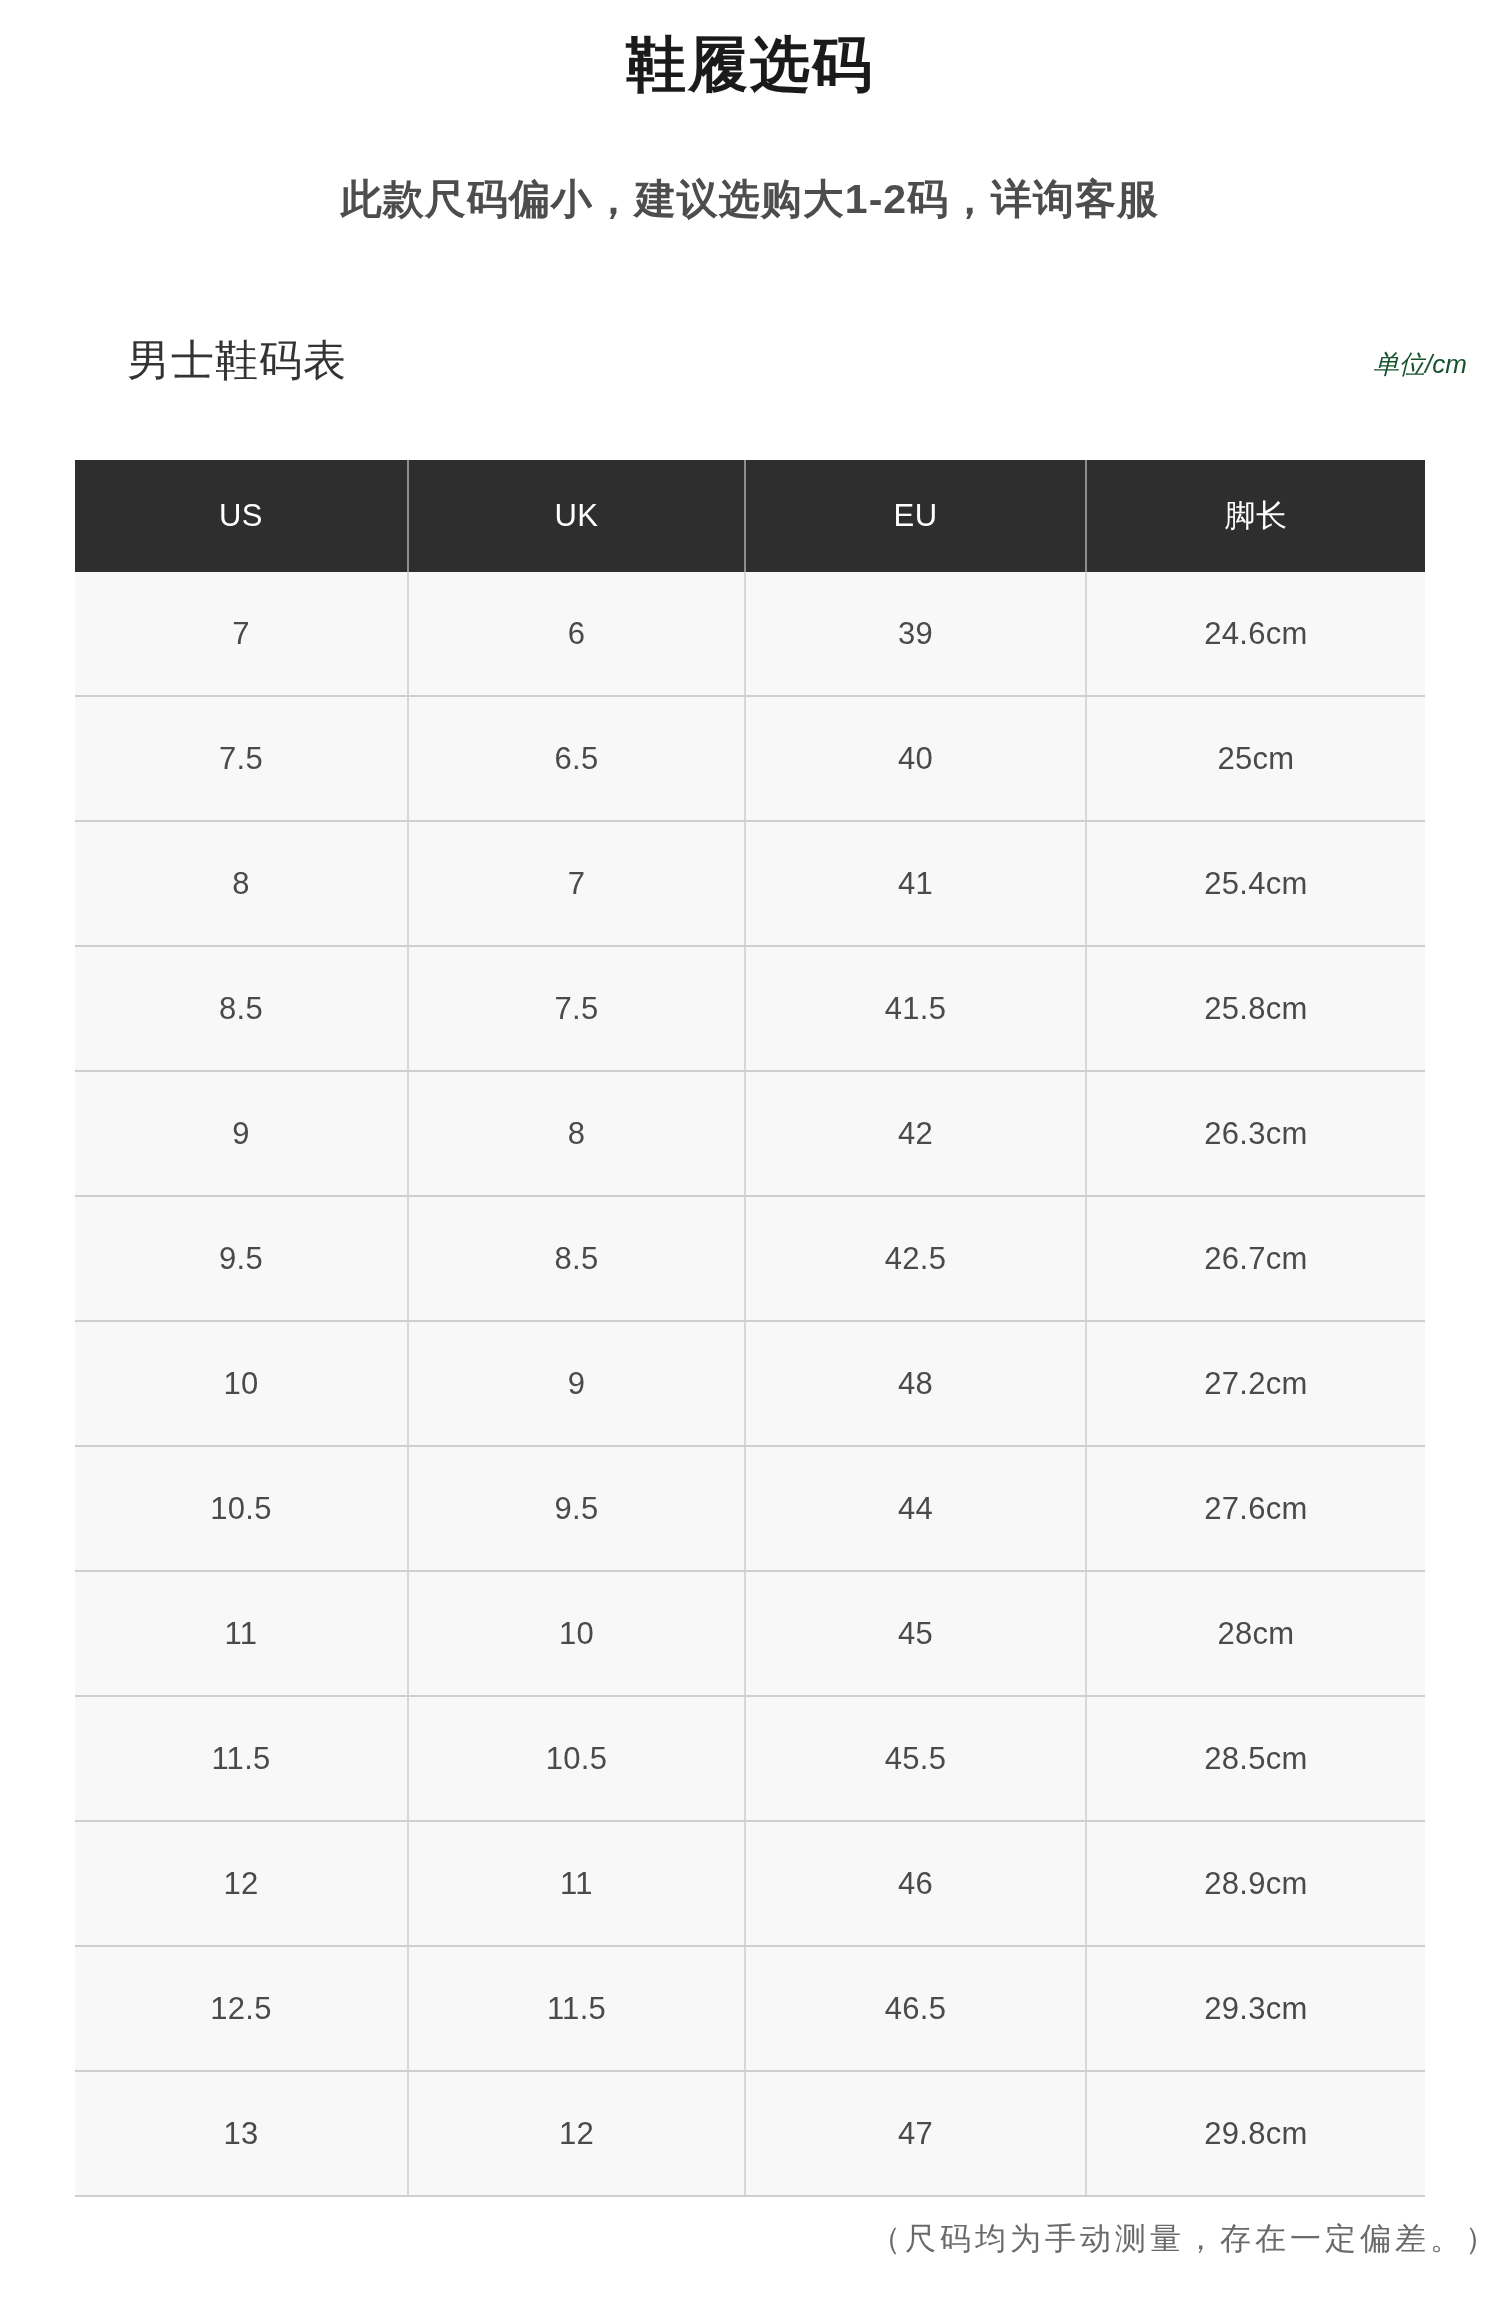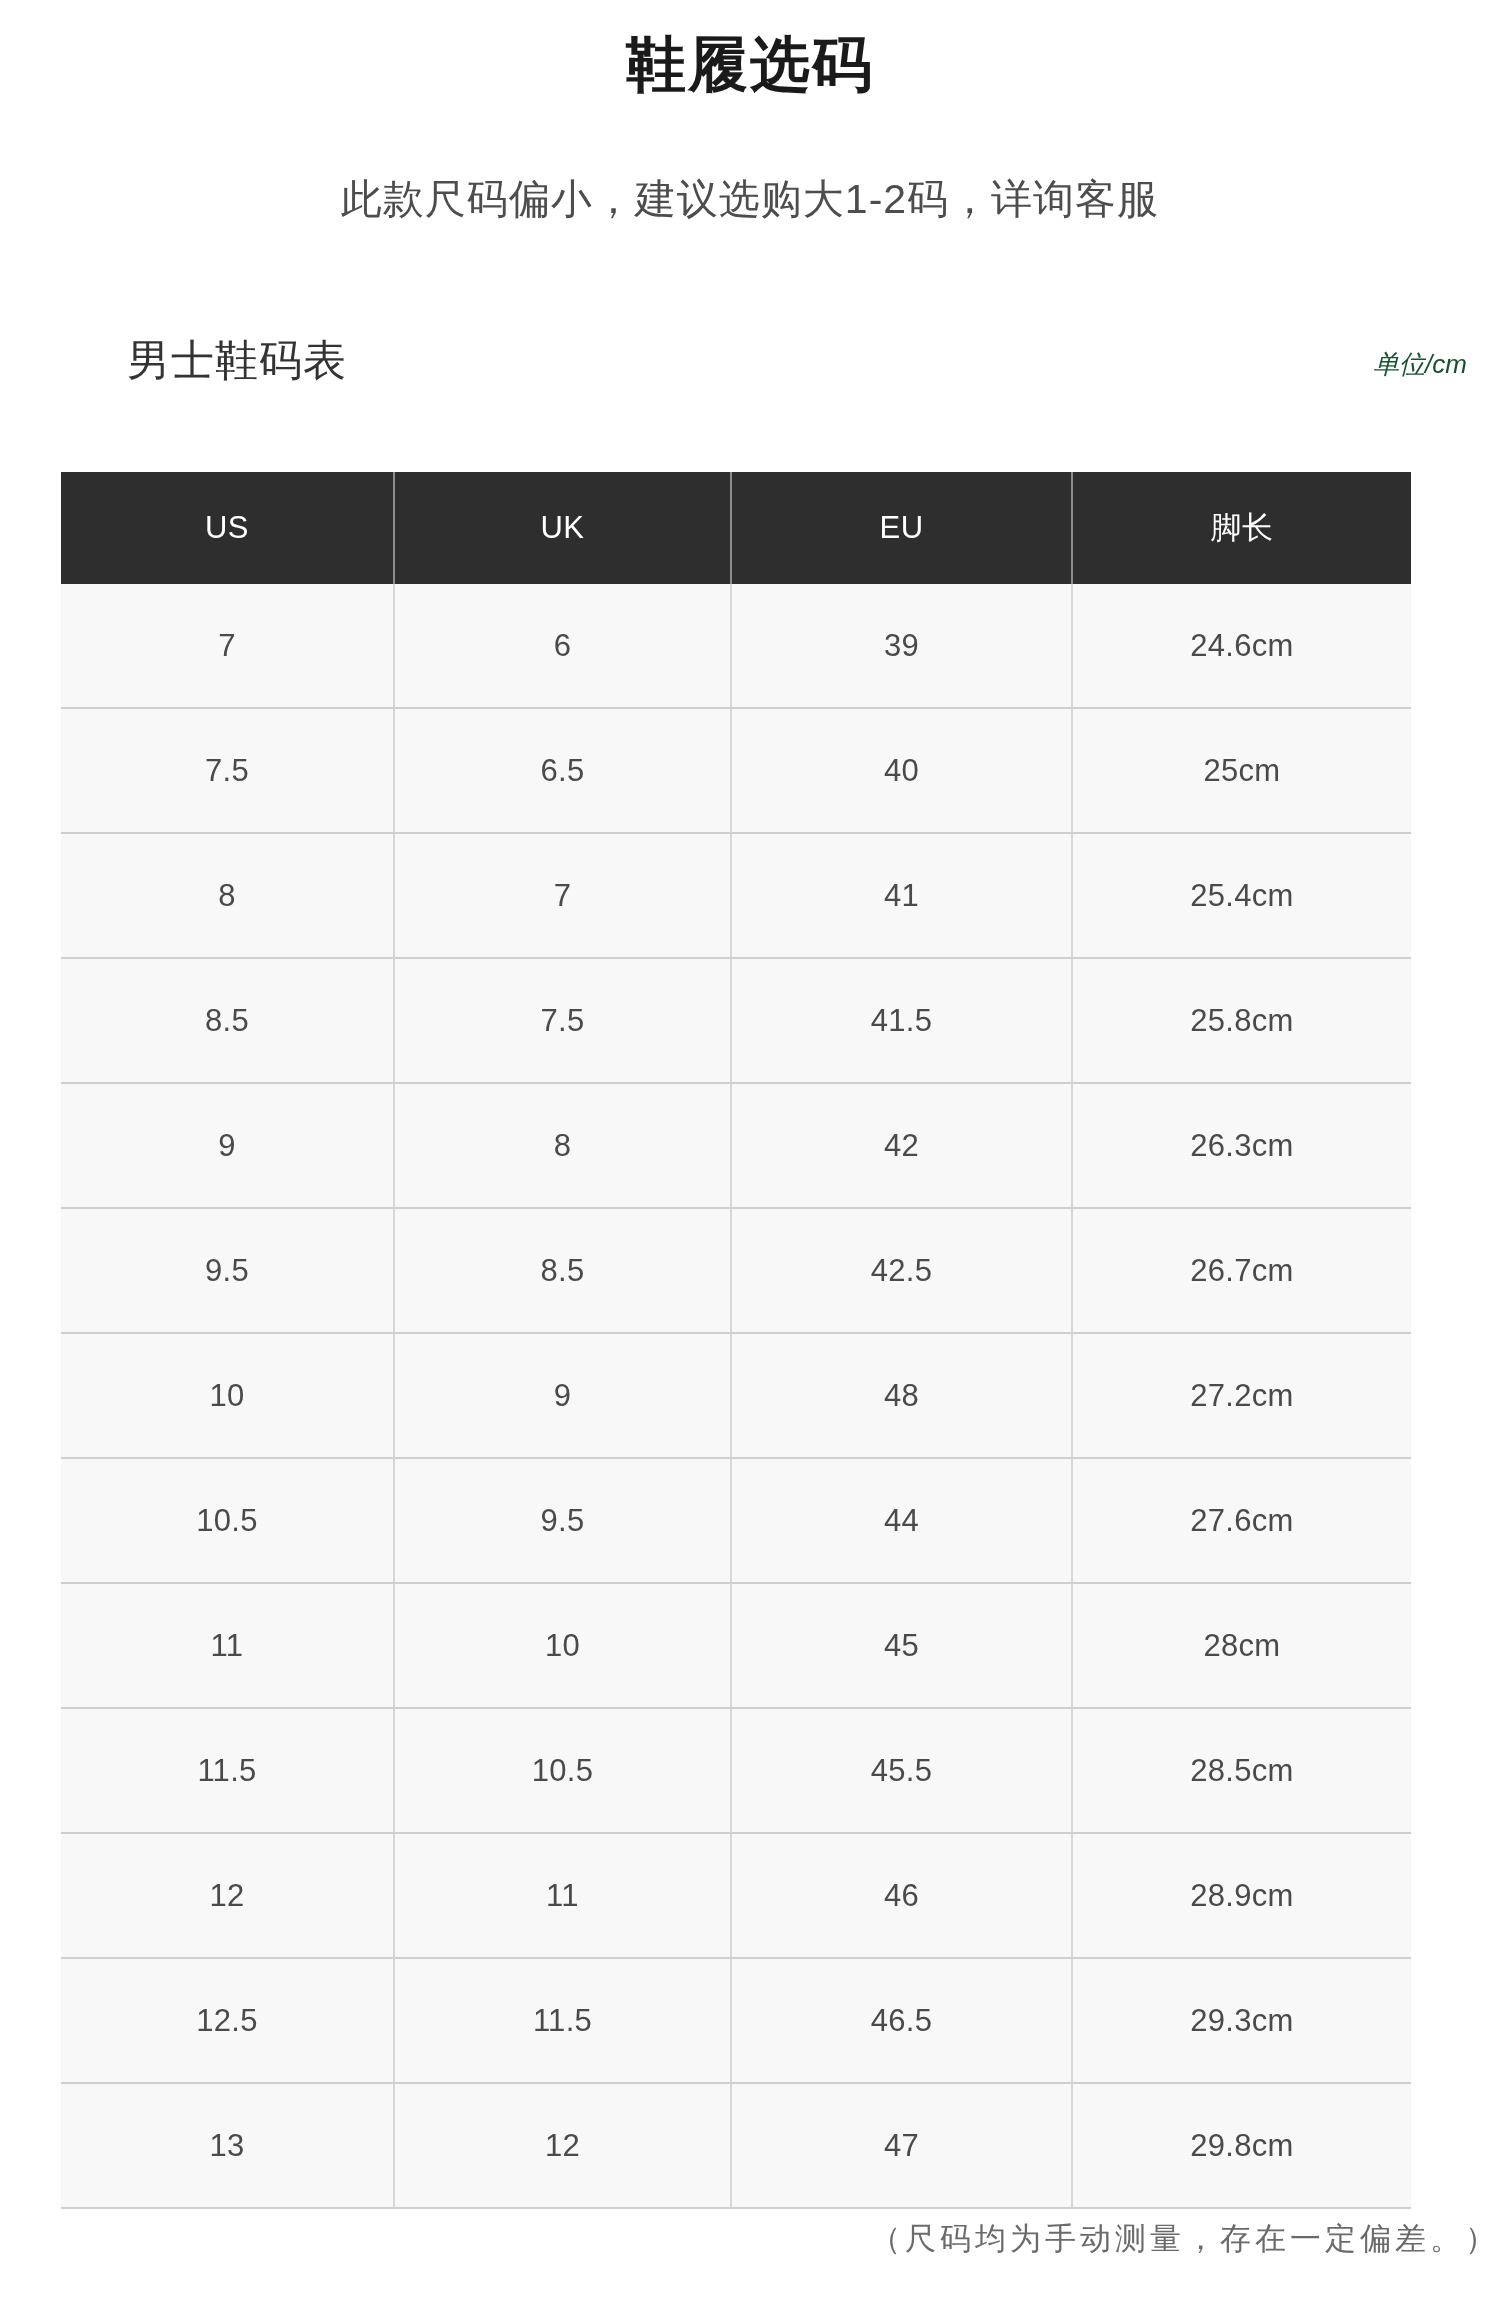--- a/index.html
+++ b/index.html
@@ -35,21 +35,21 @@
     color: #1a1a1a;
     line-height: 74px;
   }
   .sub-title {
     position: absolute;
     top: 172px;
     left: 0;
     width: 1500px;
     text-align: center;
     font-size: 41px;
-    font-weight: normal;
+    font-weight: bold;
     color: #4d4d4d;
     line-height: 54px;
     letter-spacing: 1px;
   }
 
   
   .section-row {
     position: absolute;
     top: 330px;
     left: 80px;
@@ -73,23 +73,22 @@
     color: #14532d;
     line-height: 34px;
     padding-bottom: 5px;
     font-style: italic;
   }
 
   
   .size-table-wrap {
     position: absolute;
     top: 460px;
-    left: 61px;
+    left: 75px;
     width: 1350px;
-    margin-top: 12px;
   }
   table.size-table {
     width: 1350px;
     border-collapse: collapse;
     table-layout: fixed;
   }
   table.size-table col.c0 { width: 333px; }
   table.size-table col.c1 { width: 337px; }
   table.size-table col.c2 { width: 341px; }
   table.size-table col.c3 { width: 339px; }

